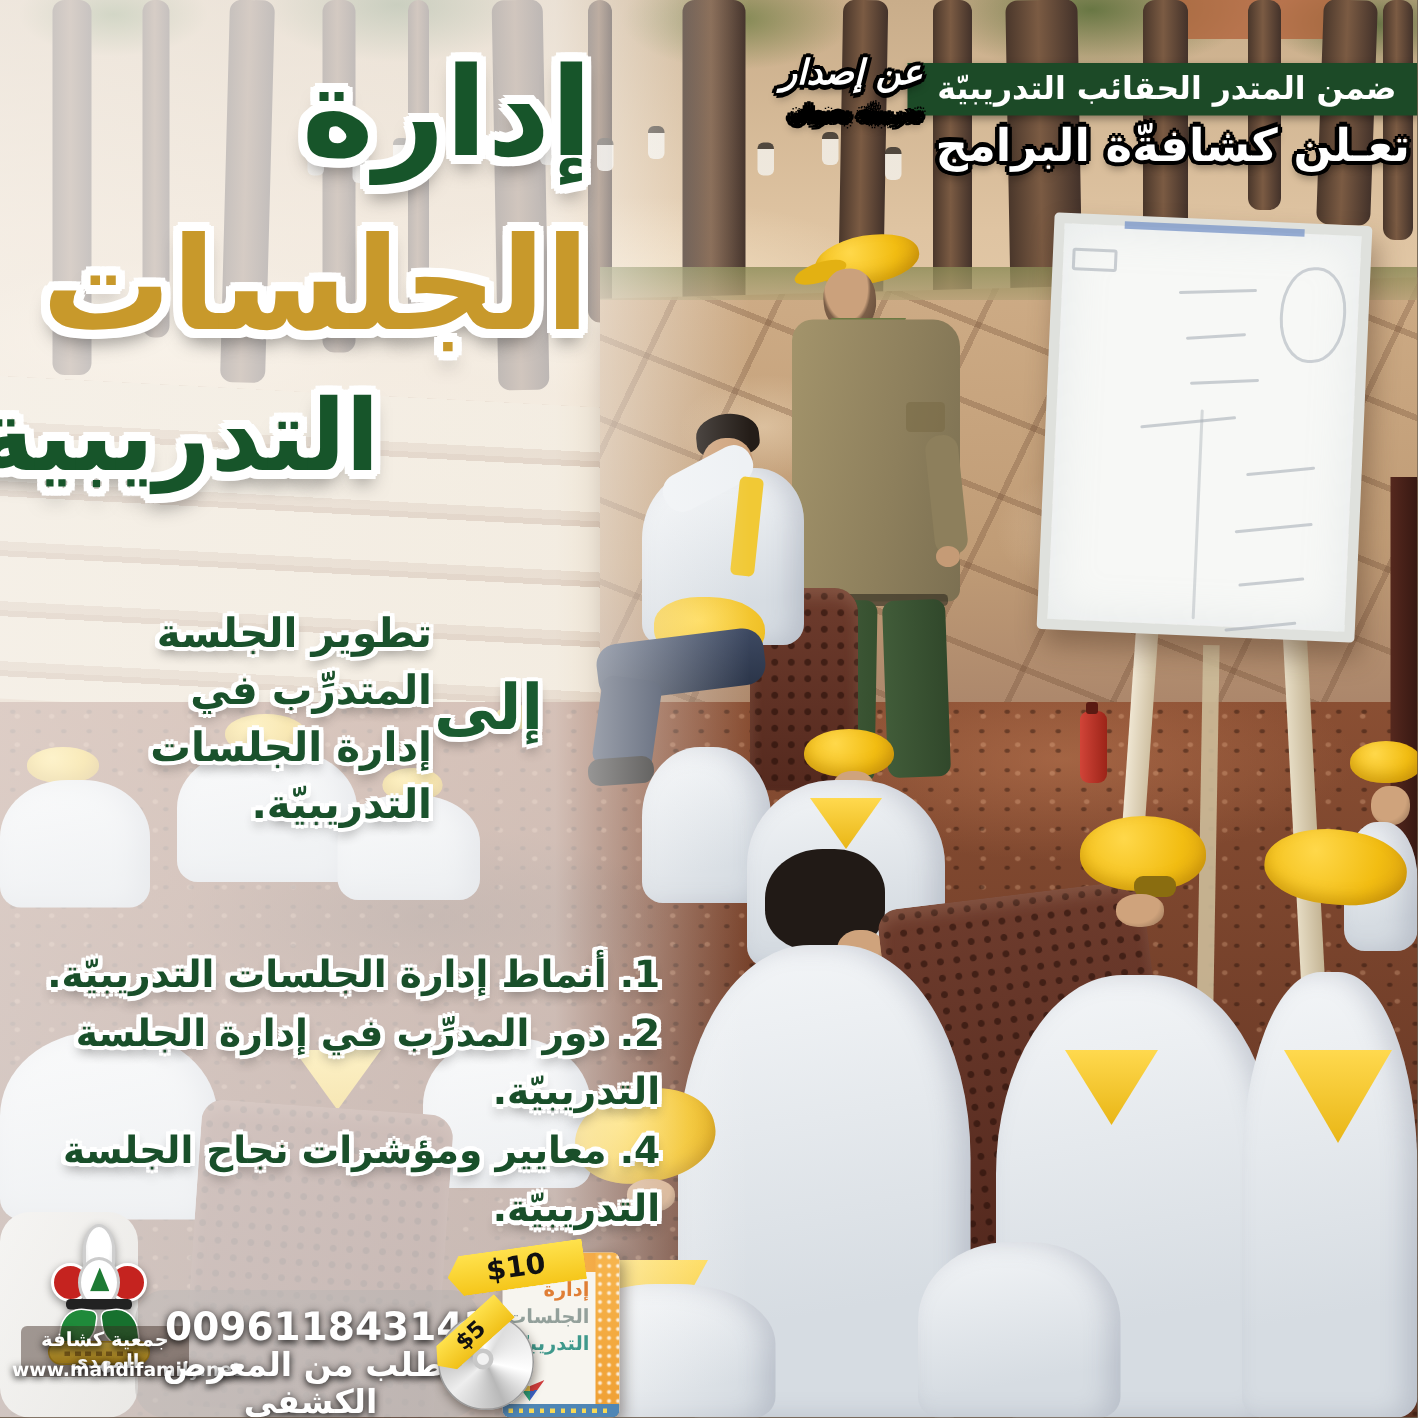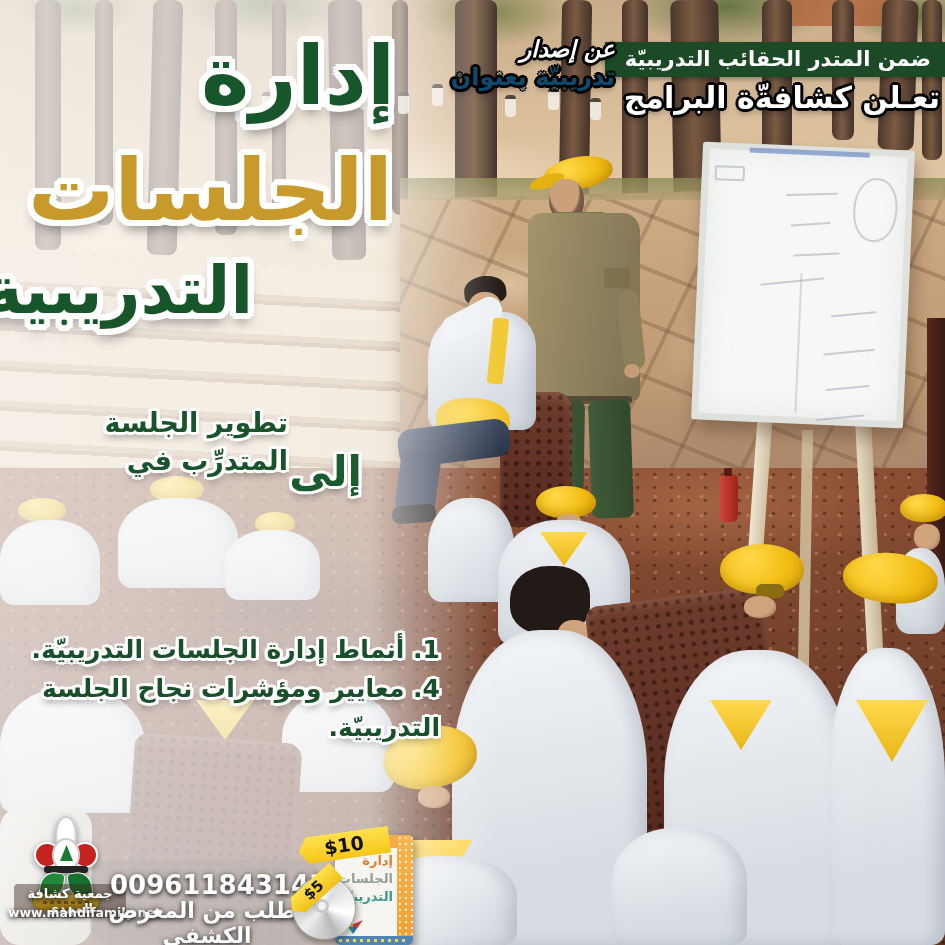--- a/index.html
+++ b/index.html
@@ -200,34 +200,36 @@
   <div class="ar abs" style="right:0;top:42px;height:35px;line-height:35px;padding:0 14px 0 20px;background:#1c4a27;color:#fff;font-size:21px;box-shadow:0 2px 5px rgba(0,0,0,.35);">
     <span>ضمن المتدر الحقائب التدريبيّة</span>
   </div>
 
   <div class="ar abs ob" style="right:5px;top:80px;color:#fff;font-size:30px;">
     <span>تعـلن كشافةّة البرامج</span>
   </div>
 
   <div class="ar abs" style="right:330px;top:34px;text-align:right;">
     <div class="ob" style="color:#fff;font-size:23px;line-height:30px;font-style:italic;">عن إصدار</div>
-    <div class="ob" style="color:#0c4a6e;font-size:24px;line-height:26px;">تدريبيّة بعنوان</div>
+    <div class="ob" style="color:#000000;font-size:13px;line-height:26px;">تدريبيّة بعنوان</div>
   </div>
 
   <div class="ar abs owB" style="right:550px;top:28px;font-size:82px;color:#17552a;">إدارة</div>
   <div class="ar abs owB" style="right:552px;top:140px;font-size:86px;color:#c8992b;">الجلسات</div>
   <div class="ar abs owB" style="right:692px;top:252px;font-size:66px;color:#17552a;">التدريبية</div>
 
   <div class="ar abs ow" style="right:583px;top:447px;font-size:42px;color:#1a5b30;">إلى</div>
   <div class="ar abs ow" style="right:657px;top:404px;text-align:right;font-size:27px;line-height:38px;color:#1a522c;">
     <div>تطوير الجلسة المتدرِّب في</div>
+    <div>إدارة الجلسات التدريبيّة.</div>
   </div>
 
   <div class="ar abs ow" style="right:505px;top:630px;text-align:right;font-size:25px;line-height:39px;color:#194f2a;">
     <div>1. أنماط إدارة الجلسات التدريبيّة.</div>
+    <div>2. دور المدرِّب في إدارة الجلسة التدريبيّة.</div>
     <div>4. معايير ومؤشرات نجاح الجلسة التدريبيّة.</div>
   </div>
 
   <div class="abs" style="left:26px;top:816px;width:80px;height:94px;filter:drop-shadow(0 2px 3px rgba(0,0,0,.4));">
     <div class="abs" style="left:29px;top:0;width:22px;height:38px;background:radial-gradient(at 50% 35%,#fff 55%,#e2e2e2);border:2px solid #cfcfcf;border-radius:50% 50% 42% 42%;"></div>
     <div class="abs" style="left:8px;top:26px;width:26px;height:26px;background:#c5231f;border:2px solid #fff;border-radius:50%;"></div>
     <div class="abs" style="left:46px;top:26px;width:26px;height:26px;background:#c5231f;border:2px solid #fff;border-radius:50%;"></div>
     <div class="abs" style="left:26px;top:22px;width:28px;height:34px;background:#fff;border:2px solid #ccc;border-radius:50%;">
       <div class="abs" style="left:6px;top:5px;width:13px;height:16px;background:#1d7a33;clip-path:polygon(50% 0,100% 100%,0 100%);"></div>
     </div>

